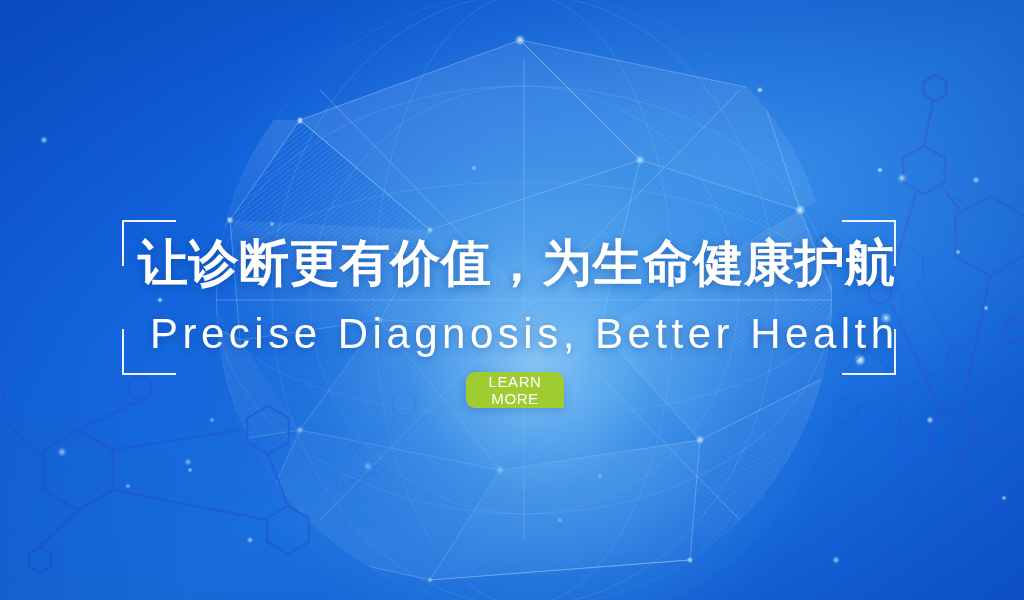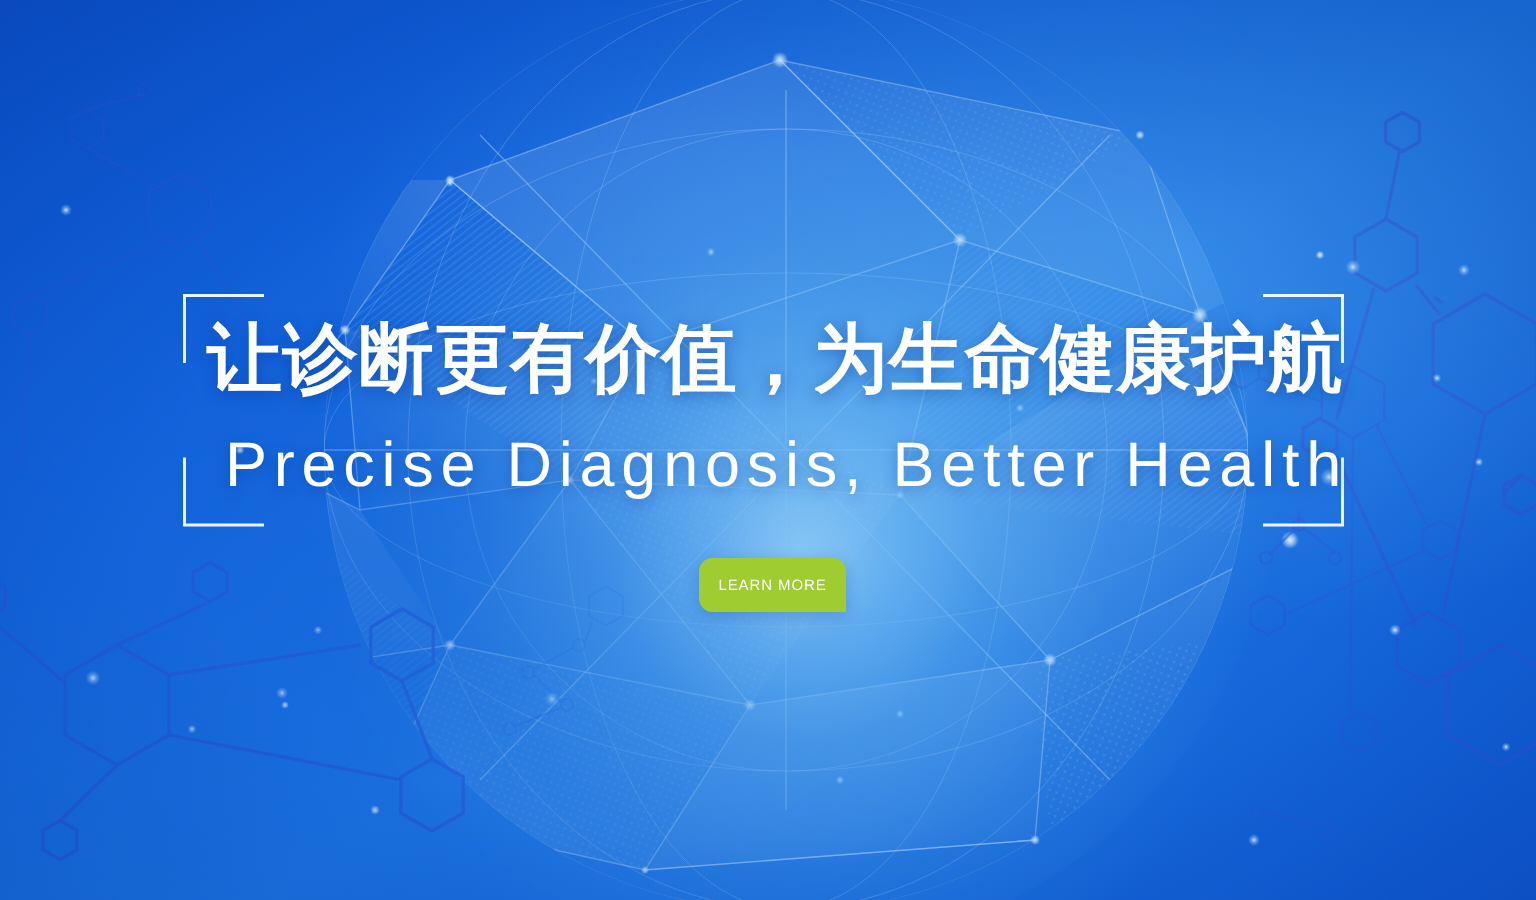--- a/index.html
+++ b/index.html
@@ -38,21 +38,21 @@
   }
   .bg-vignette{
     background:radial-gradient(ellipse 85% 85% at 50% 55%, rgba(0,0,0,0) 45%, rgba(4,46,140,.34) 100%);
   }
 
   .bg-svg{position:absolute;inset:0;width:1024px;height:600px;}
 
   
   .hero{
     position:absolute;
-    left:122px; top:196px;
+    left:122px; top:220px;
     width:774px; height:155px;
     box-sizing:border-box;
   }
   .corner{position:absolute;width:52px;height:44px;border:2px solid rgba(255,255,255,.92);}
   .corner.tl{left:0;top:0;border-right:none;border-bottom:none;}
   .corner.tr{right:0;top:0;border-left:none;border-bottom:none;}
   .corner.bl{left:0;bottom:0;border-right:none;border-top:none;}
   .corner.br{right:0;bottom:0;border-left:none;border-top:none;}
 
   .headline-cn{
@@ -81,21 +81,21 @@
   }
 
   
   .cta{
     position:absolute;
     left:466px; top:372px;
     width:98px; height:36px;
     display:flex;align-items:center;justify-content:center;
     background:#9fcd31;
     color:#ffffff;
-    font-size:10px;
+    font-size:15px;
     font-weight:400;
     letter-spacing:.6px;
     border:none;
     cursor:pointer;
     border-radius:9px 9px 0 9px;
     box-shadow:0 3px 10px rgba(10,60,150,.25);
     font-family:inherit;
   }
 </style>
 </head>

